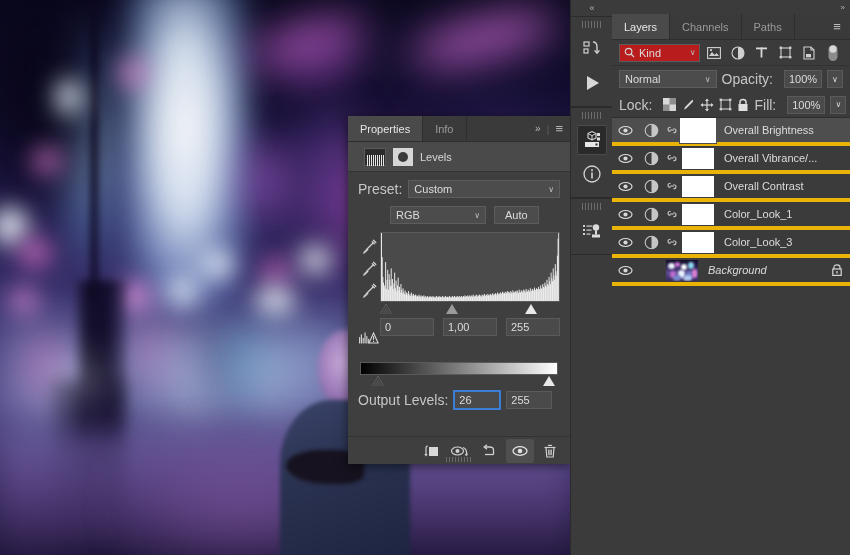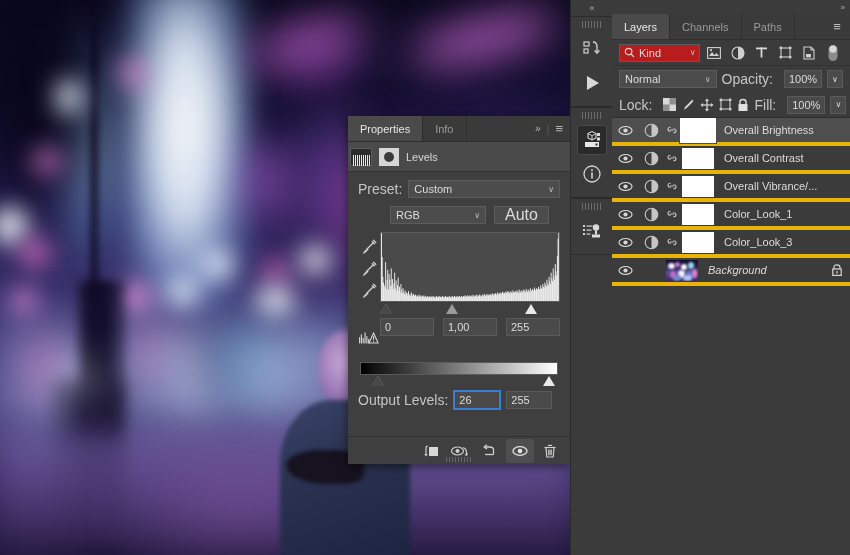--- a/index.html
+++ b/index.html
@@ -142,21 +142,21 @@
     border-right: 1px solid #2e2e2e;
   }
   .ptab.active { background: #4a4a4a; color: #e6e6e6; }
   #props .tabspacer { flex: 1; background: #3a3a3a; }
   #props .tabicons {
     display: flex; align-items: center; gap: 6px; padding: 0 7px;
     background: #3a3a3a; color: #b5b5b5; font-size: 11px;
   }
   #props .titlerow {
     height: 30px; display: flex; align-items: center; gap: 7px;
-    padding: 0 2px; background: #4a4a4a; border-bottom: 1px solid #333;
+    padding: 0 16px; background: #4a4a4a; border-bottom: 1px solid #333;
   }
   .adj-thumb {
     width: 22px; height: 18px; background: #2c2c2c;
     display: flex; align-items: flex-end; justify-content: center;
     box-shadow: inset 0 0 0 1px #5a5a5a;
   }
   .adj-thumb .hist {
     width: 17px; height: 11px;
     background-image: repeating-linear-gradient(90deg,
       #e6e6e6 0 1px, transparent 1px 2px);
@@ -173,21 +173,21 @@
   .lbl { font-size: 14px; color: #c6c6c6; margin-right: 6px; }
   .select {
     height: 18px; background: #4c4c4c; border: 1px solid #5c5c5c;
     display: flex; align-items: center; justify-content: space-between;
     padding: 0 5px; font-size: 11px; color: #dcdcdc; text-align: right;
   }
   .select .chev { font-size: 8px; color: #bdbdbd; }
   .btn {
     height: 18px; background: #4c4c4c; border: 1px solid #5c5c5c;
     display: flex; align-items: center; justify-content: center;
-    padding: 0 10px; font-size: 16px; color: #dcdcdc;
+    padding: 0 10px; font-size: 11px; color: #dcdcdc;
   }
   .numfield {
     height: 18px; background: #4a4a4a; border: 1px solid #5a5a5a;
     display: flex; align-items: center; padding: 0 4px;
     font-size: 11px; color: #dcdcdc;
   }
   .numfield.focus { border-color: #3a7fd5; box-shadow: 0 0 0 1px #3a7fd5; }
 
   #histoarea { display: flex; align-items: flex-start; }
   #droppers { width: 22px; display: flex; flex-direction: column; align-items: center; padding-top: 3px; }
@@ -994,21 +994,21 @@
             </svg>
           </div>
           <div class="linkicon">
             <svg width="10" height="14" viewBox="0 0 10 14">
               <path d="M3.6 4.2 Q1 4.2 1 6.2 Q1 8.2 3.6 8.2" fill="none" stroke="#c6c6c6" stroke-width="1.1"></path>
               <path d="M6.4 5.8 Q9 5.8 9 7.8 Q9 9.8 6.4 9.8" fill="none" stroke="#c6c6c6" stroke-width="1.1"></path>
               <path d="M3.2 7 L6.8 7" stroke="#c6c6c6" stroke-width="1.1"></path>
             </svg>
           </div>
           <div class="maskbox"></div>
-          <div class="layername">Overall Contrast</div>
+          <div class="layername">Overall Vibrance/...</div>
           <div class="lockcell"></div>
         </div>
         <div class="layer">
           <div class="eyecell">
             <svg width="15" height="11" viewBox="0 0 15 11">
               <ellipse cx="7.5" cy="5.5" rx="6.5" ry="4" fill="none" stroke="#d8d8d8" stroke-width="1.2"></ellipse>
               <circle cx="7.5" cy="5.5" r="2.1" fill="#d8d8d8"></circle>
             </svg>
           </div>
           <div class="adjicon">
@@ -1018,21 +1018,21 @@
             </svg>
           </div>
           <div class="linkicon">
             <svg width="10" height="14" viewBox="0 0 10 14">
               <path d="M3.6 4.2 Q1 4.2 1 6.2 Q1 8.2 3.6 8.2" fill="none" stroke="#c6c6c6" stroke-width="1.1"></path>
               <path d="M6.4 5.8 Q9 5.8 9 7.8 Q9 9.8 6.4 9.8" fill="none" stroke="#c6c6c6" stroke-width="1.1"></path>
               <path d="M3.2 7 L6.8 7" stroke="#c6c6c6" stroke-width="1.1"></path>
             </svg>
           </div>
           <div class="maskbox"></div>
-          <div class="layername">Overall Vibrance/...</div>
+          <div class="layername">Overall Contrast</div>
           <div class="lockcell"></div>
         </div>
         <div class="layer">
           <div class="eyecell">
             <svg width="15" height="11" viewBox="0 0 15 11">
               <ellipse cx="7.5" cy="5.5" rx="6.5" ry="4" fill="none" stroke="#d8d8d8" stroke-width="1.2"></ellipse>
               <circle cx="7.5" cy="5.5" r="2.1" fill="#d8d8d8"></circle>
             </svg>
           </div>
           <div class="adjicon">

